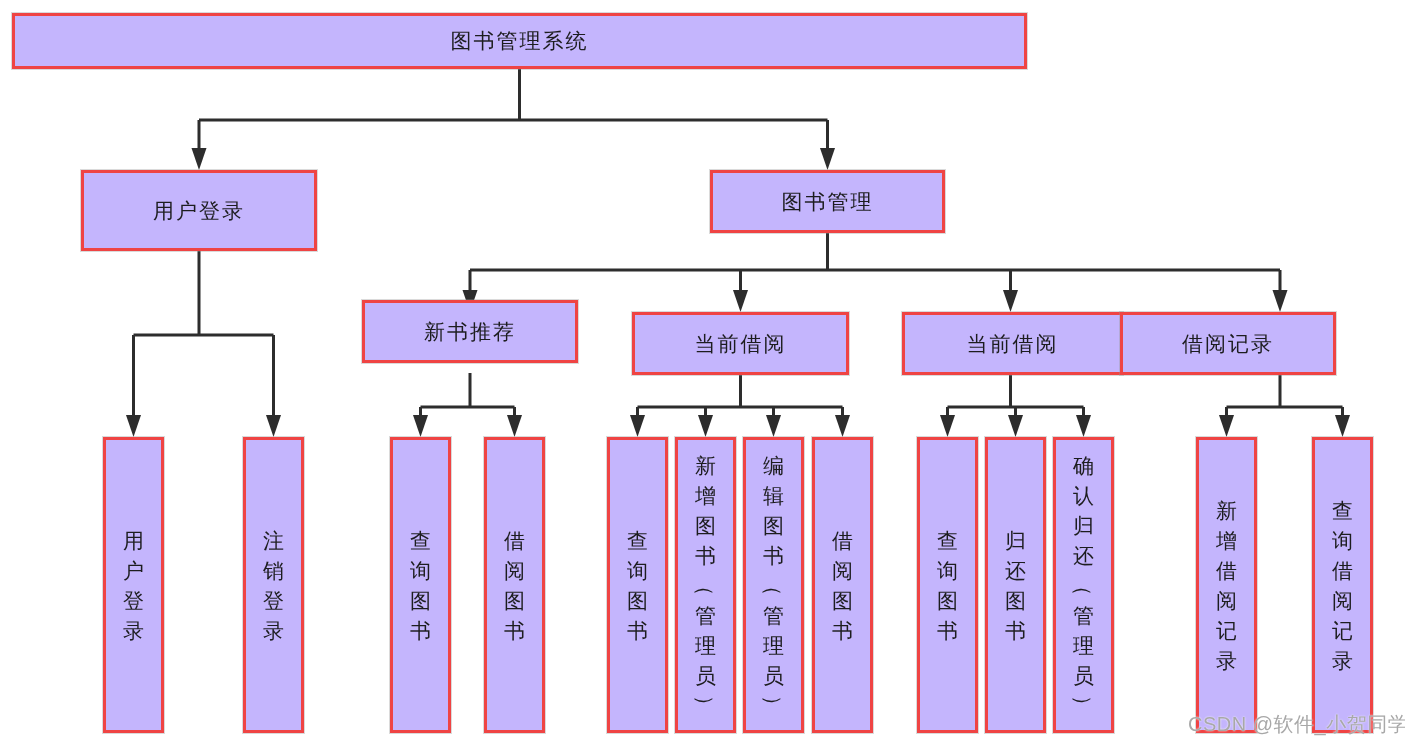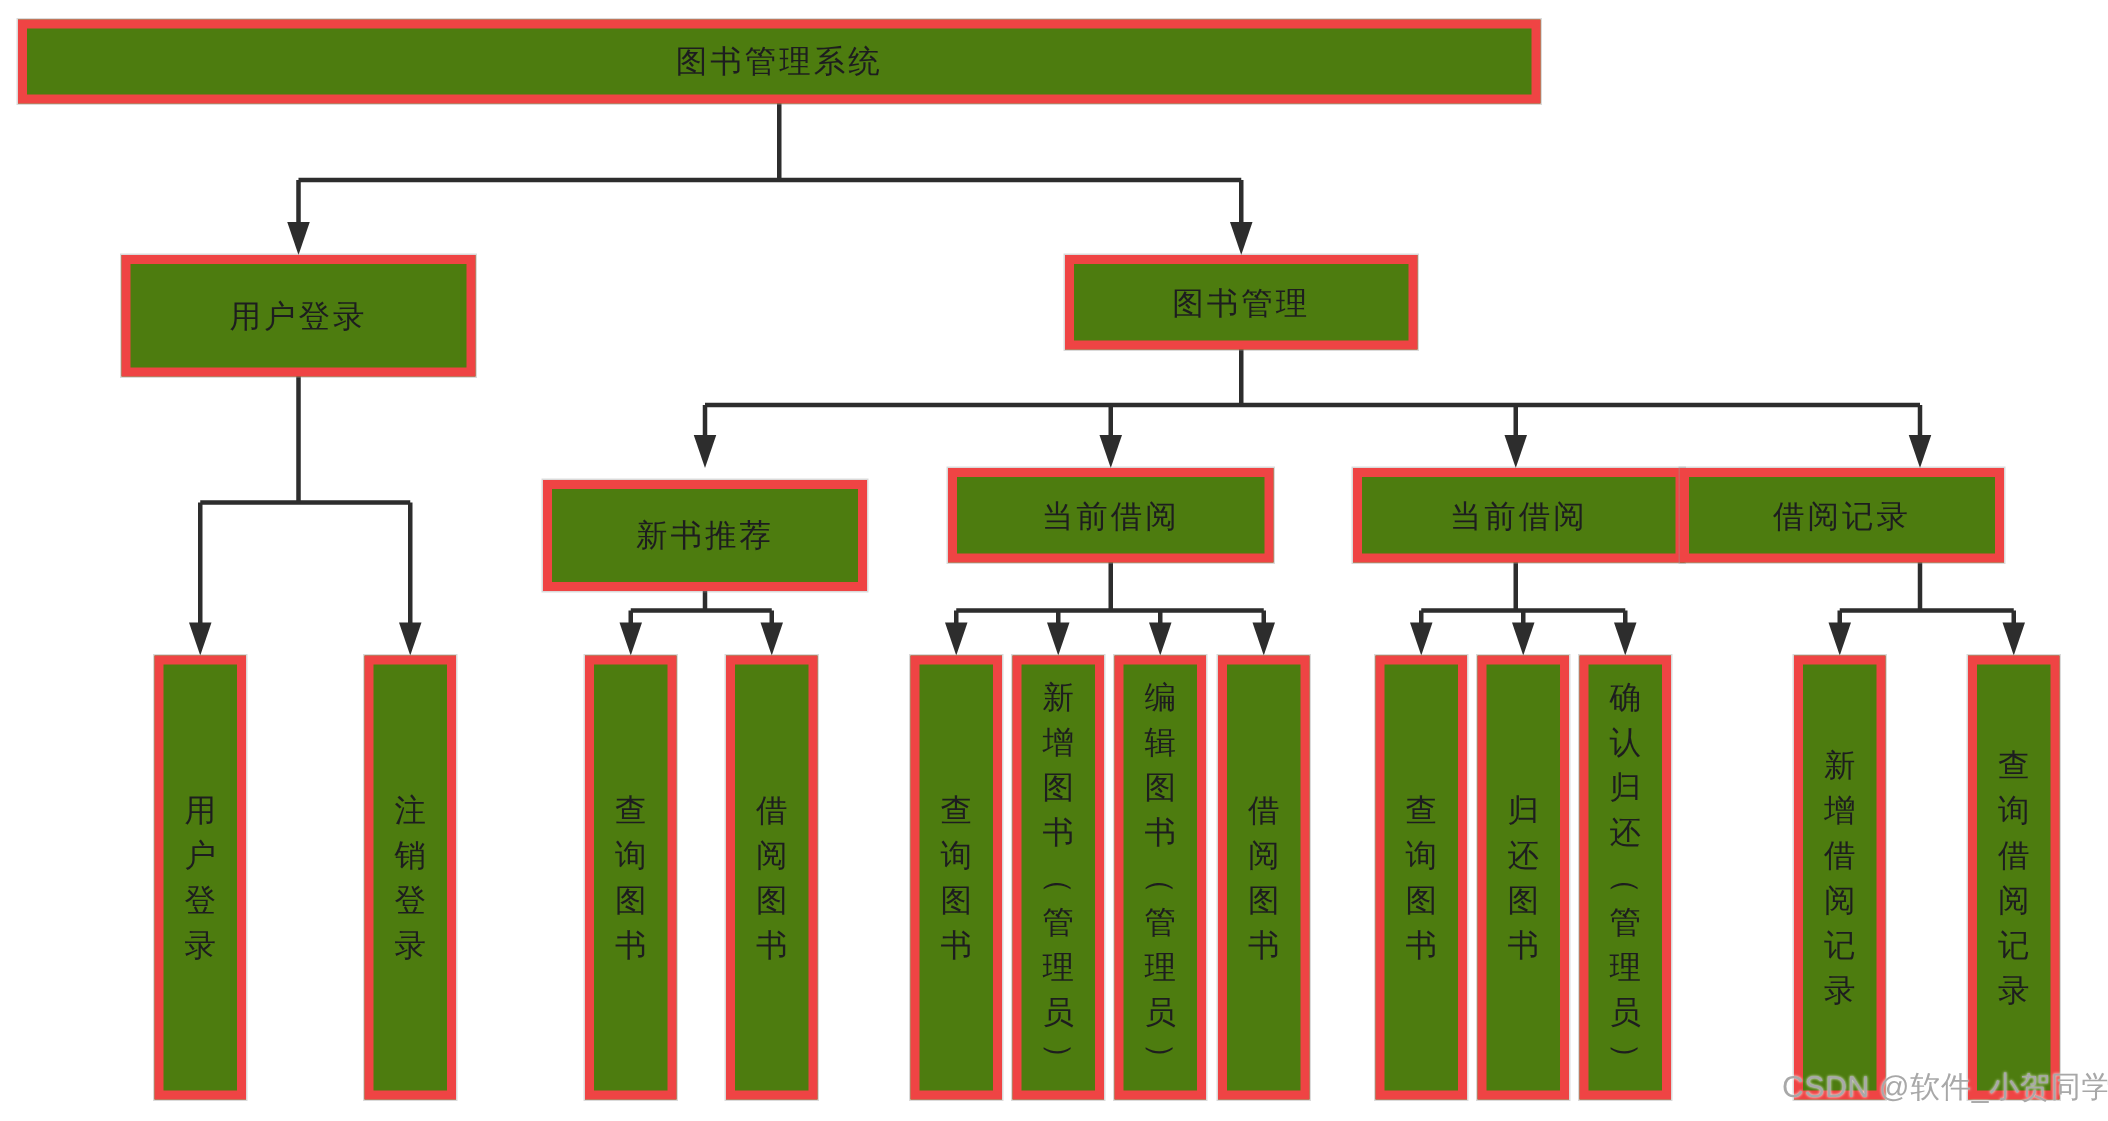--- a/index.html
+++ b/index.html
@@ -6,22 +6,22 @@
   html,body { background:#ffffff; }
   .stage {
     position:relative;
     width:1405px; height:747px;
     background:#ffffff;
     font-family:"Liberation Sans", sans-serif;
     overflow:hidden;
   }
   .box {
     position:absolute;
-    background:#4d7c0f;
-    border:6px solid #ef4444;
+    background:#c4b5fd;
+    border:3px solid #ef4444;
     color:#1d1d1f;
     box-shadow:0 0 0 1px rgba(150,150,150,.35);
   }
   .hbox {
     display:flex; align-items:center; justify-content:center;
     font-size:21px; letter-spacing:2px; white-space:nowrap;
   }
   .vbox {
     display:flex; flex-direction:column;
     align-items:center; justify-content:center;
@@ -97,21 +97,21 @@
       <polygon points="1226.5,437 1219,415 1234,415"></polygon>
       <polygon points="1342.5,437 1335,415 1350,415"></polygon>
     </g>
   </svg>
 
   <div class="box hbox" style="left:12px;top:13px;width:1015px;height:56px">图书管理系统</div>
 
   <div class="box hbox" style="left:81px;top:170px;width:236px;height:81px">用户登录</div>
   <div class="box hbox" style="left:710px;top:170px;width:235px;height:63px">图书管理</div>
 
-  <div class="box hbox" style="left:362px;top:320px;width:216px;height:74px">新书推荐</div>
+  <div class="box hbox" style="left:362px;top:300px;width:216px;height:63px">新书推荐</div>
   <div class="box hbox" style="left:632px;top:312px;width:217px;height:63px">当前借阅</div>
   <div class="box hbox" style="left:902px;top:312px;width:221px;height:63px">当前借阅</div>
   <div class="box hbox" style="left:1120px;top:312px;width:216px;height:63px">借阅记录</div>
 
   <div class="box vbox vtext" style="left:103px;top:437px;width:61px;height:296px">
       <span class="vchar">用</span>
       <span class="vchar">户</span>
       <span class="vchar">登</span>
       <span class="vchar">录</span>
     </div>

